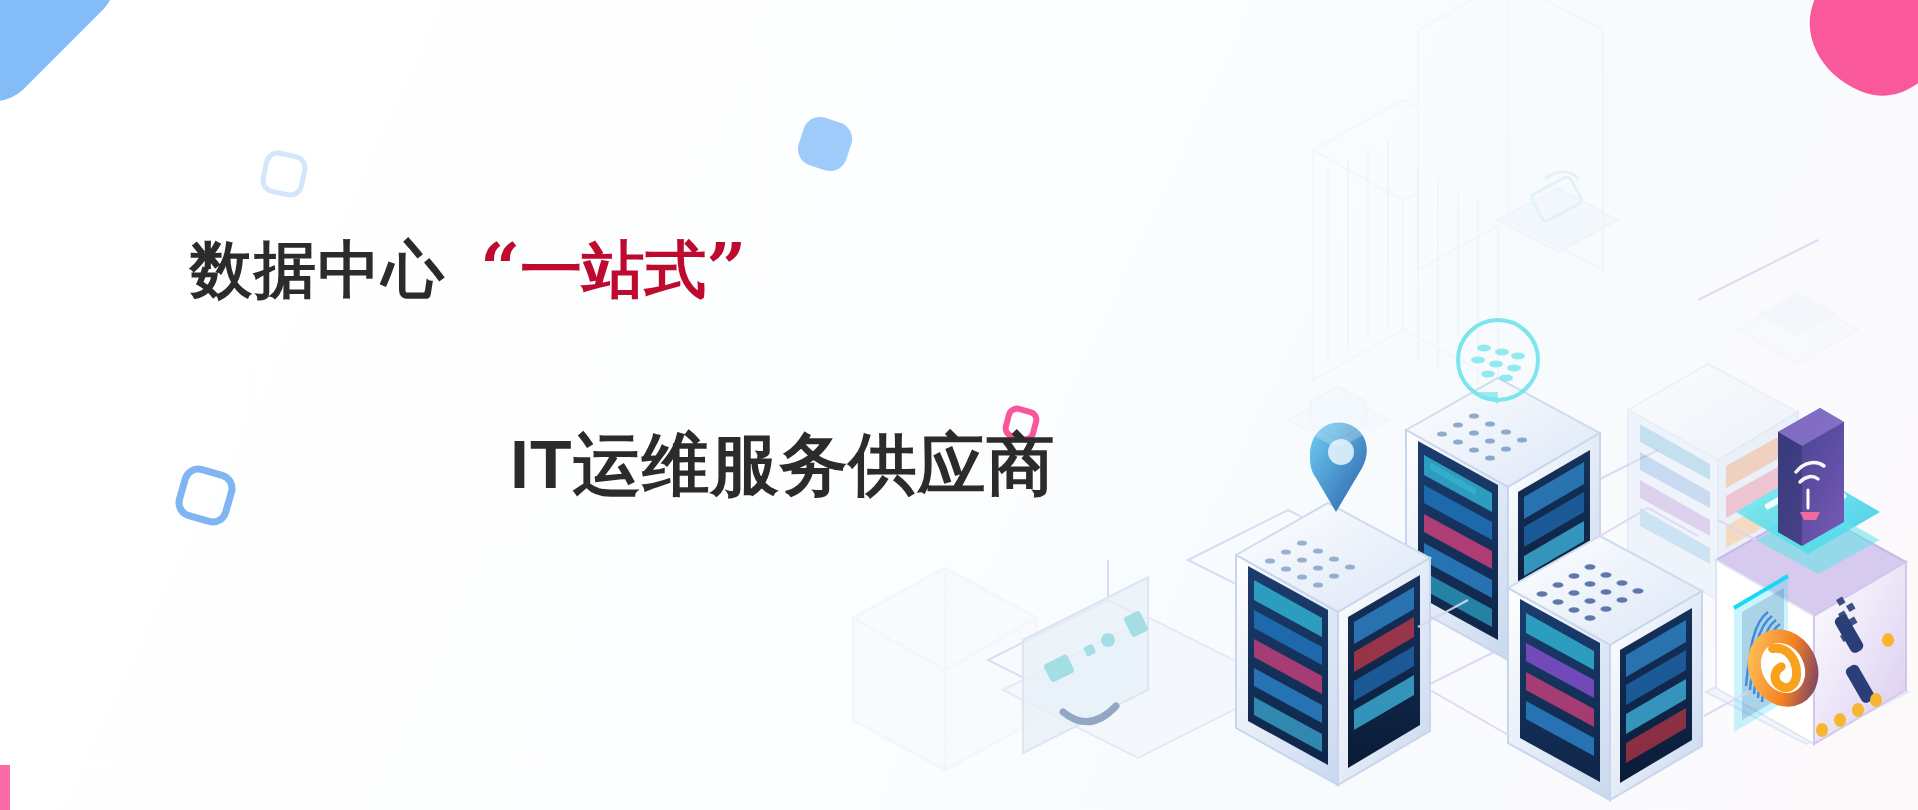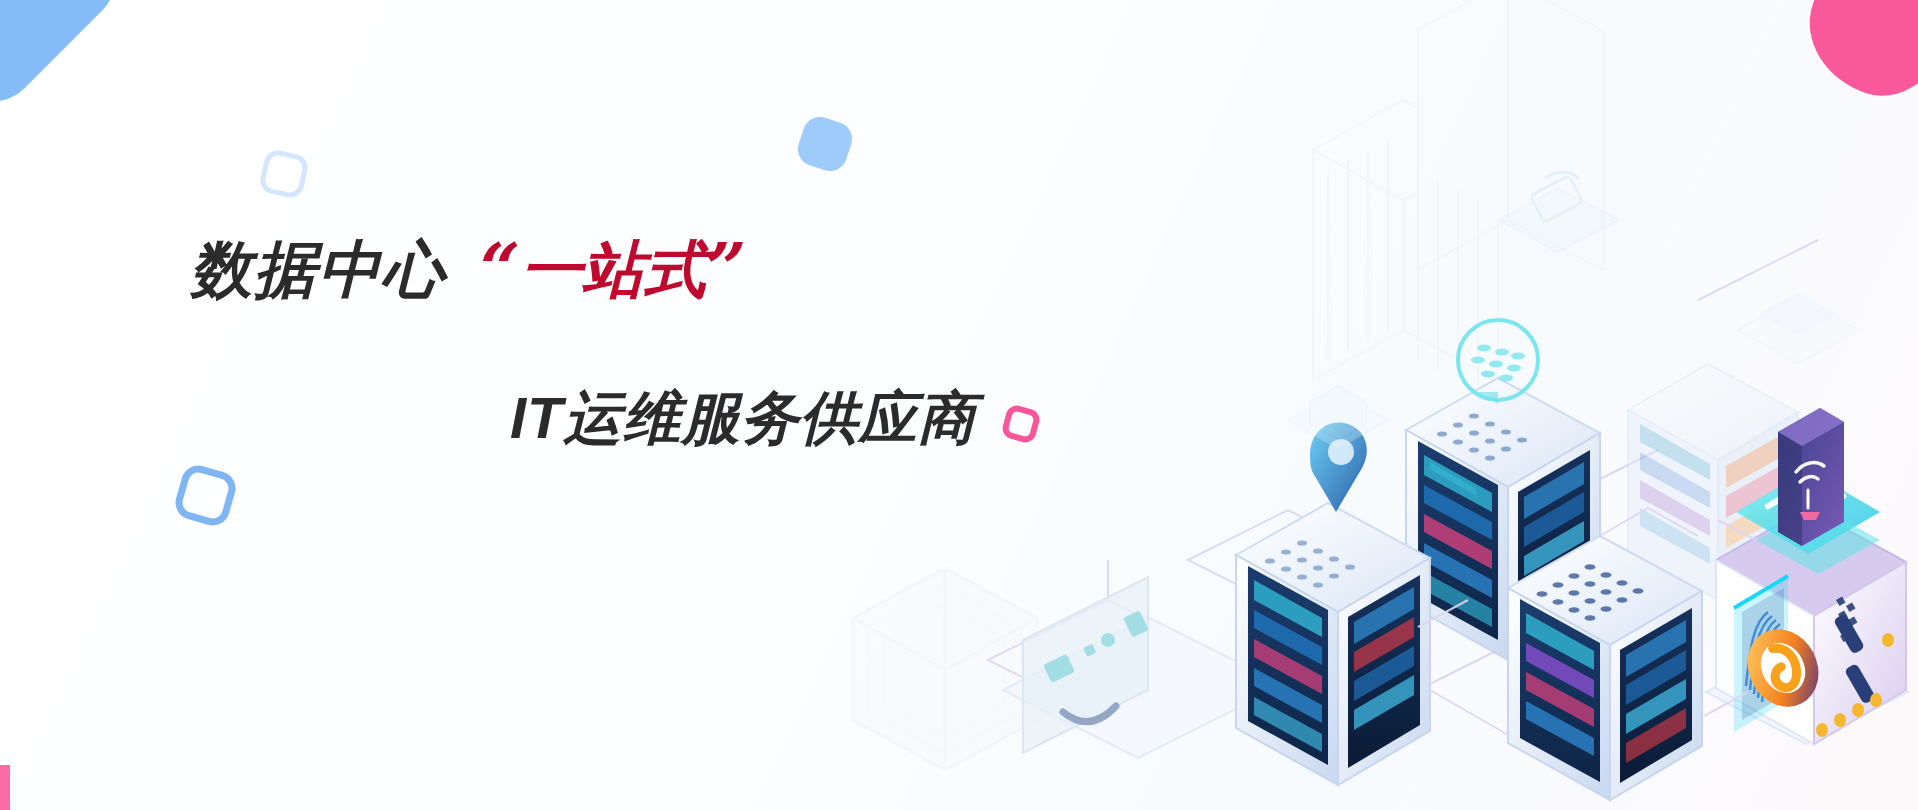--- a/index.html
+++ b/index.html
@@ -6,21 +6,20 @@
   html, body { width:1918px; height:810px; overflow:hidden; }
   body {
     font-family:"Liberation Sans", sans-serif;
     background:#ffffff;
     position:relative;
   }
   .banner {
     position:absolute; inset:0;
     background: linear-gradient(115deg,#ffffff 0%,#fdfeff 45%,#f7fbfe 70%,#fdf9fb 100%);
     overflow:hidden;
-    font-style:italic;
   }
 
   
   .corner-blue {
     position:absolute; left:-104px; top:-118px;
     width:196px; height:196px;
     background:#84bcf7; border-radius:42px;
     transform:rotate(45deg);
   }
   .corner-pink {
@@ -72,22 +71,22 @@
   }
   .headline-1 {
     font-size:62px; font-weight:700; letter-spacing:2px;
     color:#2b2b2b; line-height:1.1; white-space:nowrap;
   }
   .headline-1 .quoted {
     color:#bf0a30; margin-left:34px; letter-spacing:0;
   }
   .headline-1 .quoted .qm { font-family:"DejaVu Serif", serif; font-size:70px; vertical-align:-2px; }
   .headline-2 {
-    margin-top:73px; margin-left:320px;
-    font-size:58px; font-weight:700; letter-spacing:1px;
+    margin-top:113px; margin-left:320px;
+    font-size:68px; font-weight:700; letter-spacing:1px;
     color:#2b2b2b; white-space:nowrap;
   }
 
   
   .illustration {
     position:absolute; right:0; top:0;
     width:1060px; height:810px;
   }
   .illustration svg { width:100%; height:100%; display:block; }
 </style>

